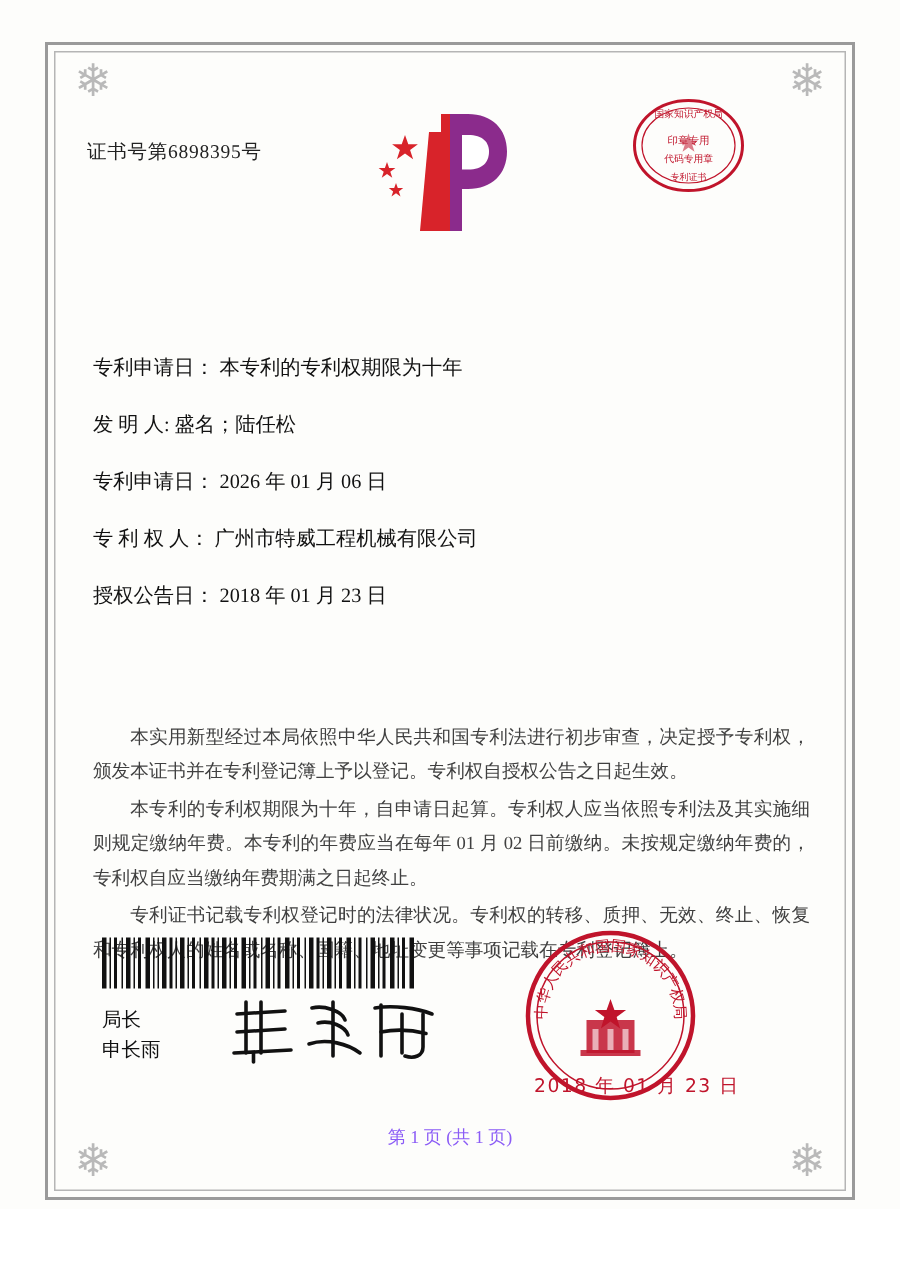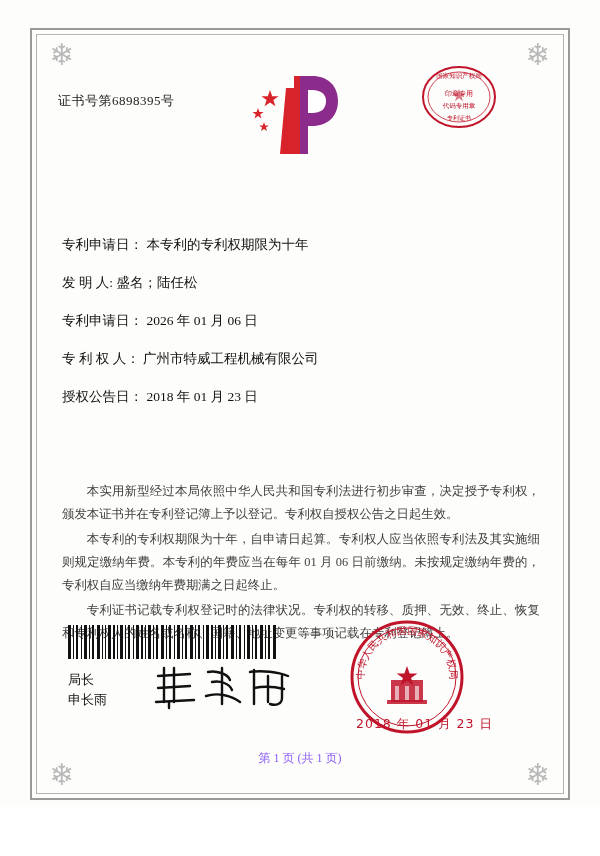--- a/index.html
+++ b/index.html
@@ -167,21 +167,21 @@
       <span class="val">广州市特威工程机械有限公司</span>
     </div>
     <div class="field">
       <span class="lbl">授权公告日：</span>
       <span class="val">2018 年 01 月 23 日</span>
     </div>
   </div>
 
   <div class="para-block">
     <p class="para">本实用新型经过本局依照中华人民共和国专利法进行初步审查，决定授予专利权，颁发本证书并在专利登记簿上予以登记。专利权自授权公告之日起生效。</p>
-    <p class="para">本专利的专利权期限为十年，自申请日起算。专利权人应当依照专利法及其实施细则规定缴纳年费。本专利的年费应当在每年 01 月 06 日前缴纳。未按规定缴纳年费的，专利权自应当缴纳年费期满之日起终止。</p>
+    <p class="para">本专利的专利权期限为十年，自申请日起算。专利权人应当依照专利法及其实施细则规定缴纳年费。本专利的年费应当在每年 01 月 02 日前缴纳。未按规定缴纳年费的，专利权自应当缴纳年费期满之日起终止。</p>
     <p class="para">专利证书记载专利权登记时的法律状况。专利权的转移、质押、无效、终止、恢复和专利权人的姓名或名称、国籍、地址变更等事项记载在专利登记簿上。</p>
   </div>
 
   <div class="barcode">
     <div class="bar" style="left:0px;width:3px"></div>
     <div class="bar" style="left:5px;width:1px"></div>
     <div class="bar" style="left:8px;width:2px"></div>
     <div class="bar" style="left:13px;width:1px"></div>
     <div class="bar" style="left:16px;width:3px"></div>
     <div class="bar" style="left:21px;width:1px"></div>

